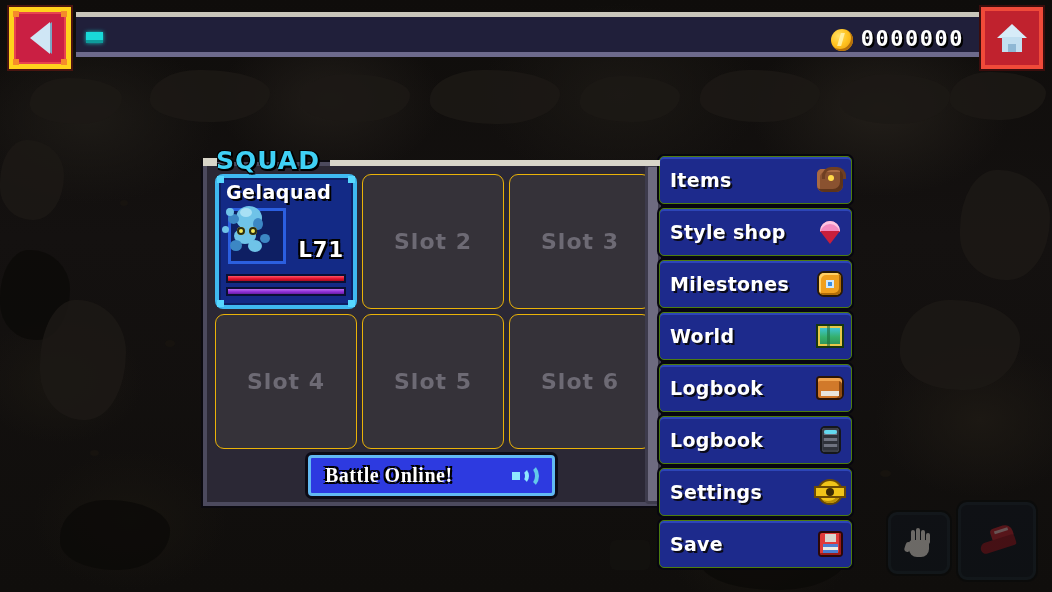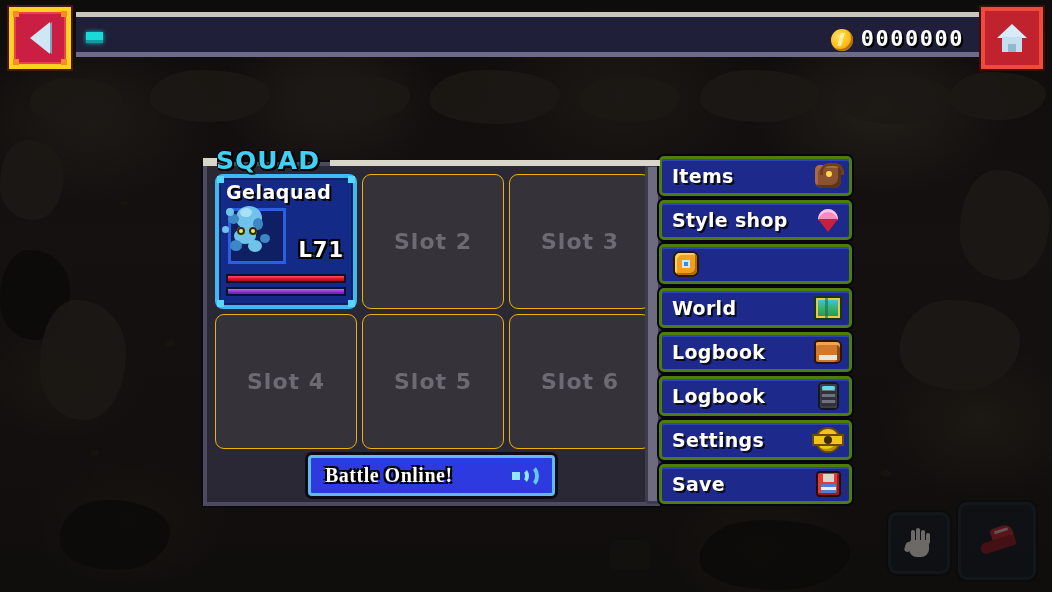--- a/index.html
+++ b/index.html
@@ -347,23 +347,23 @@
   .menu-col {
     position: absolute;
     left: 659px; top: 156px;
     width: 193px;
     display: flex;
     flex-direction: column;
     gap: 4px;
   }
   .menu-item {
     position: relative;
-    height: 40px;
+    height: 48px;
     background: #1d2a8c;
-    border: 3px solid #4d7c0f;
+    border: 1px solid #4d7c0f;
     border-radius: 5px;
     box-shadow: inset 0 2px 0 #2d45b8, 0 0 0 2px #07060f;
     display: flex;
     align-items: center;
     justify-content: space-between;
     padding: 0 7px 0 10px;
   }
   .menu-label {
     color: #ffffff;
     font-size: 19px;
@@ -574,20 +574,21 @@
       <span class="menu-label">Style shop</span>
       <span class="menu-ico">
         <span class="ico-gem">
             <span class="top"></span>
             <span class="bot"></span>
           </span>
       </span>
     </div>
 
     <div class="menu-item">
+      <span class="menu-label">Milestones</span>
       <span class="menu-ico">
         <span class="ico-medal"></span>
       </span>
     </div>
 
     <div class="menu-item">
       <span class="menu-label">World</span>
       <span class="menu-ico">
         <span class="ico-map"></span>
       </span>

